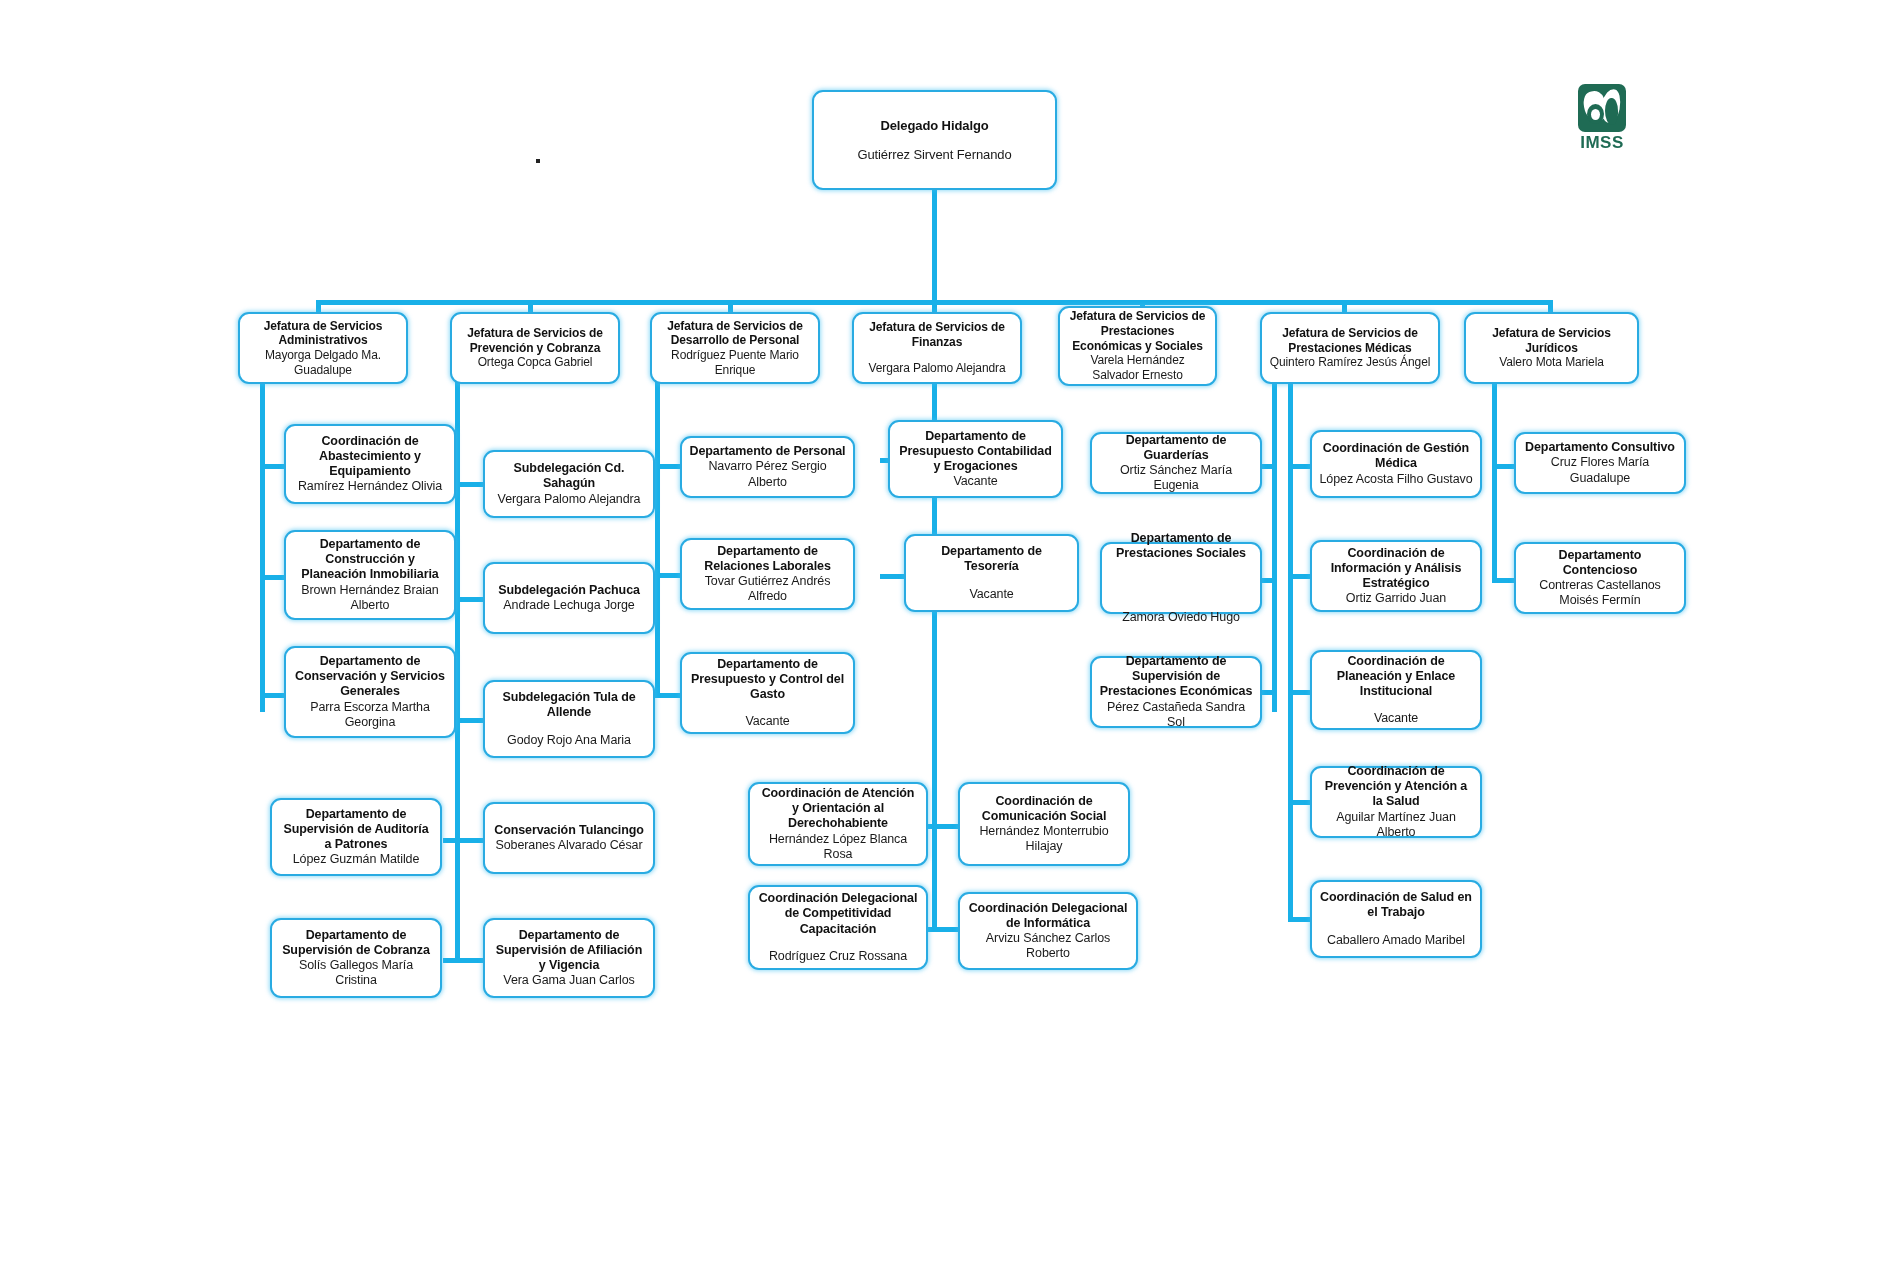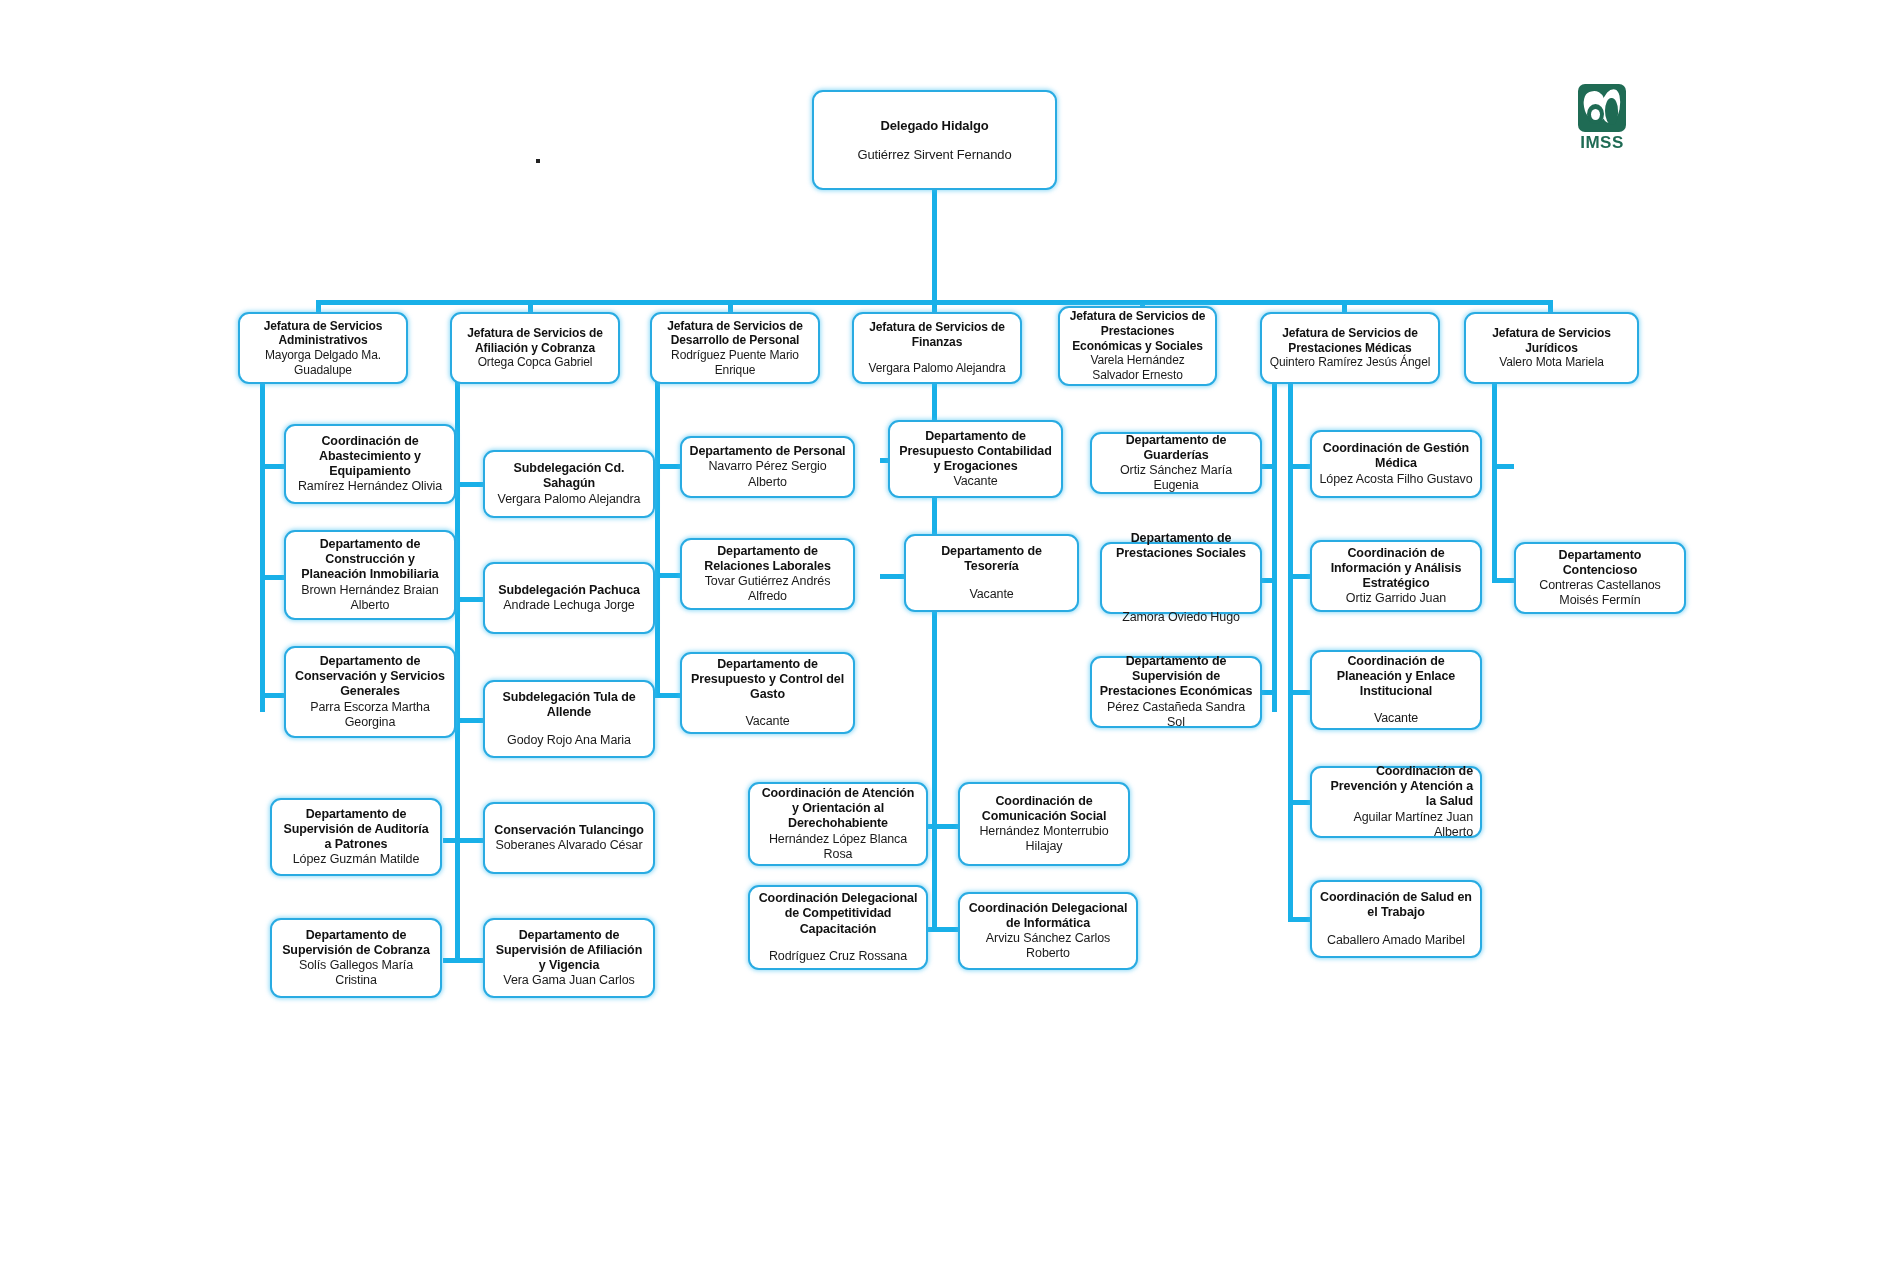--- a/index.html
+++ b/index.html
@@ -141,21 +141,21 @@
     <div class="ttl">Delegado Hidalgo</div>
     <div class="nm">Gutiérrez Sirvent Fernando</div>
   </div>
 
   <div class="node lvl1" style="left:238px;top:312px;width:170px;height:72px;">
     <div class="ttl">Jefatura de Servicios Administrativos</div>
     <div class="nm">Mayorga Delgado Ma. Guadalupe</div>
   </div>
 
   <div class="node lvl1" style="left:450px;top:312px;width:170px;height:72px;">
-    <div class="ttl">Jefatura de Servicios de Afiliación y Cobranza</div>
+    <div class="ttl">Jefatura de Servicios de Prevención y Cobranza</div>
     <div class="nm">Ortega Copca Gabriel</div>
   </div>
 
   <div class="node lvl1" style="left:650px;top:312px;width:170px;height:72px;">
     <div class="ttl">Jefatura de Servicios de Desarrollo de Personal</div>
     <div class="nm">Rodríguez Puente Mario Enrique</div>
   </div>
 
   <div class="node lvl1" style="left:852px;top:312px;width:170px;height:72px;">
     <div class="ttl">Jefatura de Servicios de Finanzas</div>
@@ -295,30 +295,34 @@
   <div class="node" style="left:1310px;top:540px;width:172px;height:72px;">
     <div class="ttl">Coordinación de Información y Análisis Estratégico</div>
     <div class="nm">Ortiz Garrido Juan</div>
   </div>
 
   <div class="node" style="left:1310px;top:650px;width:172px;height:80px;">
     <div class="ttl">Coordinación de Planeación y Enlace Institucional</div>
     <div class="nm gap">Vacante</div>
   </div>
 
-  <div class="node" style="left:1310px;top:766px;width:172px;height:72px;text-align:right;">
+  <div class="node" style="left:1310px;top:766px;width:172px;height:72px;">
     <div class="ttl">Coordinación de Prevención y Atención a la Salud</div>
     <div class="nm">Aguilar Martínez Juan Alberto</div>
   </div>
 
   <div class="node" style="left:1310px;top:880px;width:172px;height:78px;">
     <div class="ttl">Coordinación de Salud en el Trabajo</div>
     <div class="nm gap">Caballero Amado Maribel</div>
   </div>
 
+  <div class="node" style="left:1514px;top:432px;width:172px;height:62px;">
+    <div class="ttl">Departamento Consultivo</div>
+    <div class="nm">Cruz Flores María Guadalupe</div>
+  </div>
 
   <div class="node" style="left:1514px;top:542px;width:172px;height:72px;">
     <div class="ttl">Departamento Contencioso</div>
     <div class="nm">Contreras Castellanos Moisés Fermín</div>
   </div>
 
   <div id="dot"></div>
 
   <div id="logo">
     <div class="mark">

